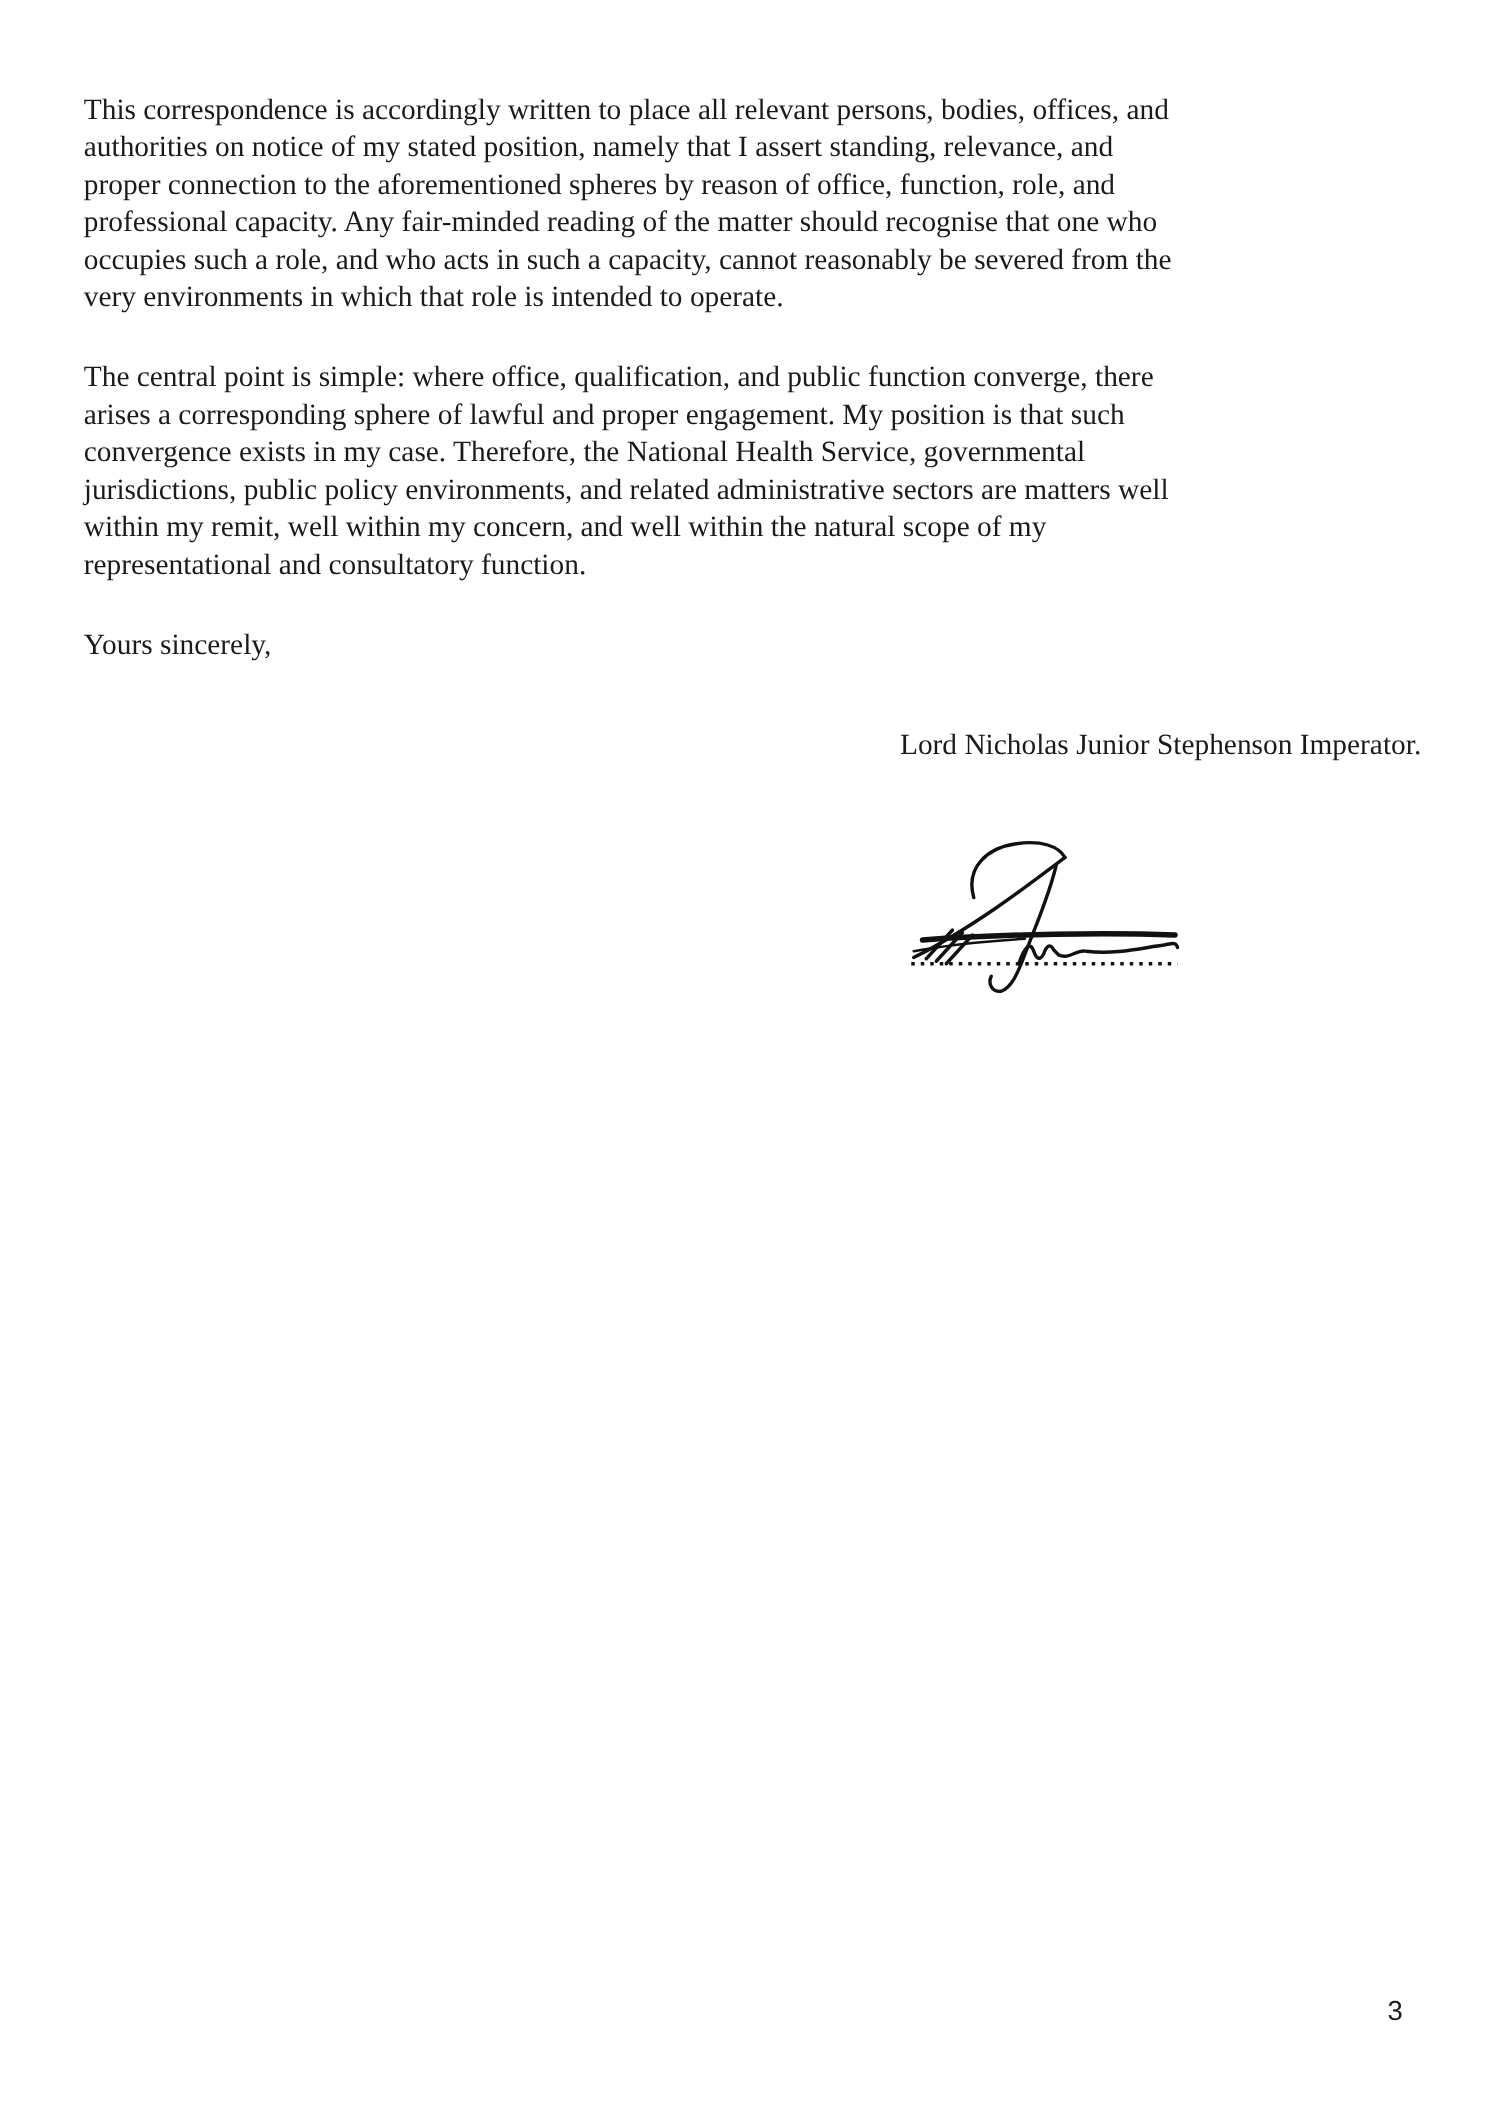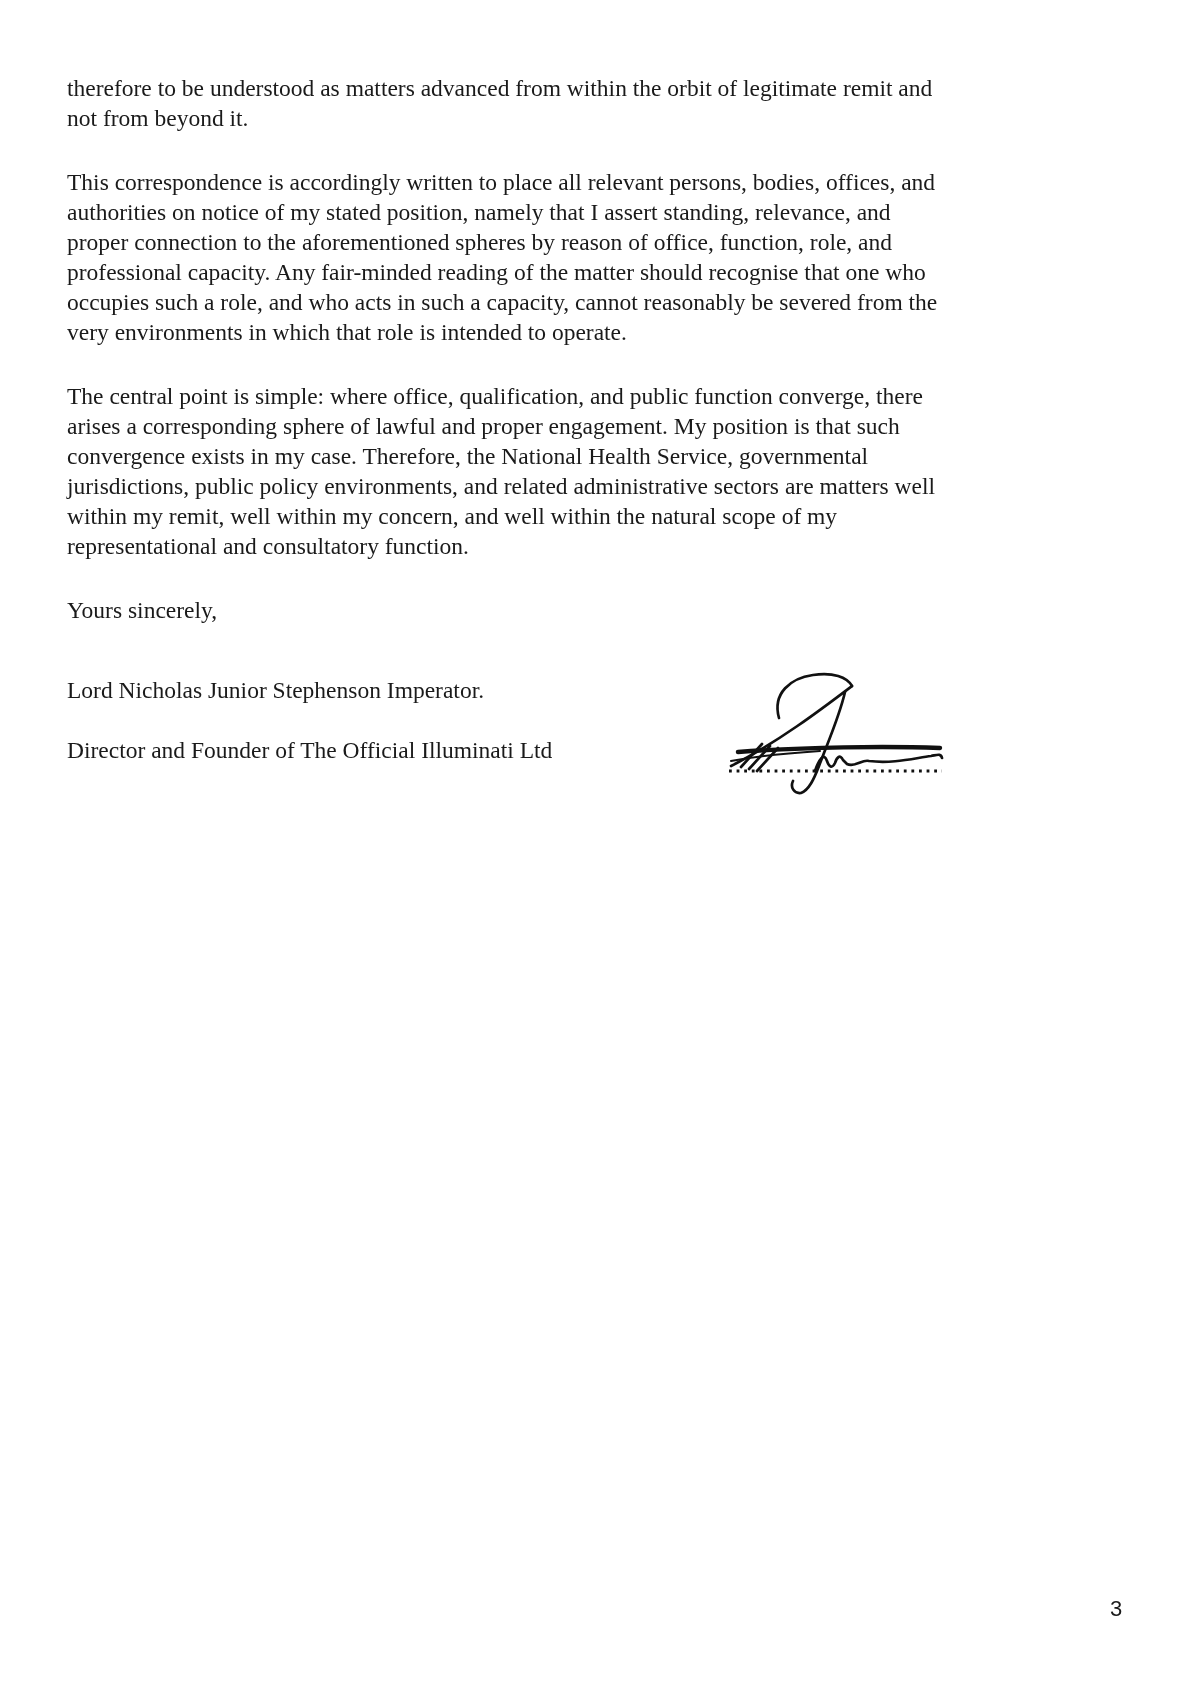--- a/index.html
+++ b/index.html
@@ -26,20 +26,21 @@
   }
   .letter-body p {
     margin: 0 0 34px 0;
     white-space: pre-line;
   }
   p.closing {
     margin-bottom: 20px;
   }
   .signatory {
     white-space: pre-line;
+    text-align: right;
   }
   .signature-wrap {
     position: absolute;
     left: 695px;
     top: 630px;
     width: 260px;
     height: 175px;
   }
   .signature-wrap svg {
     width: 100%;
@@ -65,38 +66,35 @@
     line-height: 26px;
     color: #1a1a1a;
   }
 </style>
 </head>
 <body>
 
 <div class="page">
 
   <div class="letter-body">
-    <p>therefore to be understood as matters advanced from within the orbit of legitimate remit and
-not from beyond it.</p>
     <p>This correspondence is accordingly written to place all relevant persons, bodies, offices, and
 authorities on notice of my stated position, namely that I assert standing, relevance, and
 proper connection to the aforementioned spheres by reason of office, function, role, and
 professional capacity. Any fair-minded reading of the matter should recognise that one who
 occupies such a role, and who acts in such a capacity, cannot reasonably be severed from the
 very environments in which that role is intended to operate.</p>
     <p>The central point is simple: where office, qualification, and public function converge, there
 arises a corresponding sphere of lawful and proper engagement. My position is that such
 convergence exists in my case. Therefore, the National Health Service, governmental
 jurisdictions, public policy environments, and related administrative sectors are matters well
 within my remit, well within my concern, and well within the natural scope of my
 representational and consultatory function.</p>
     <p class="closing">Yours sincerely,</p>
     <div class="signatory">
       <div>Lord Nicholas Junior Stephenson Imperator.</div>
-      <div>Director and Founder of The Official Illuminati Ltd</div>
     </div>
   </div>
 
   <div class="signature-wrap">
     <svg viewBox="0 0 260 175" xmlns="http://www.w3.org/2000/svg">
 
       <path d="M84,88 C77,63 96,48 118,45 C138,42 152,47 157,56"></path>
 
       <path d="M157,56 C128,78 82,113 36,136"></path>
 

